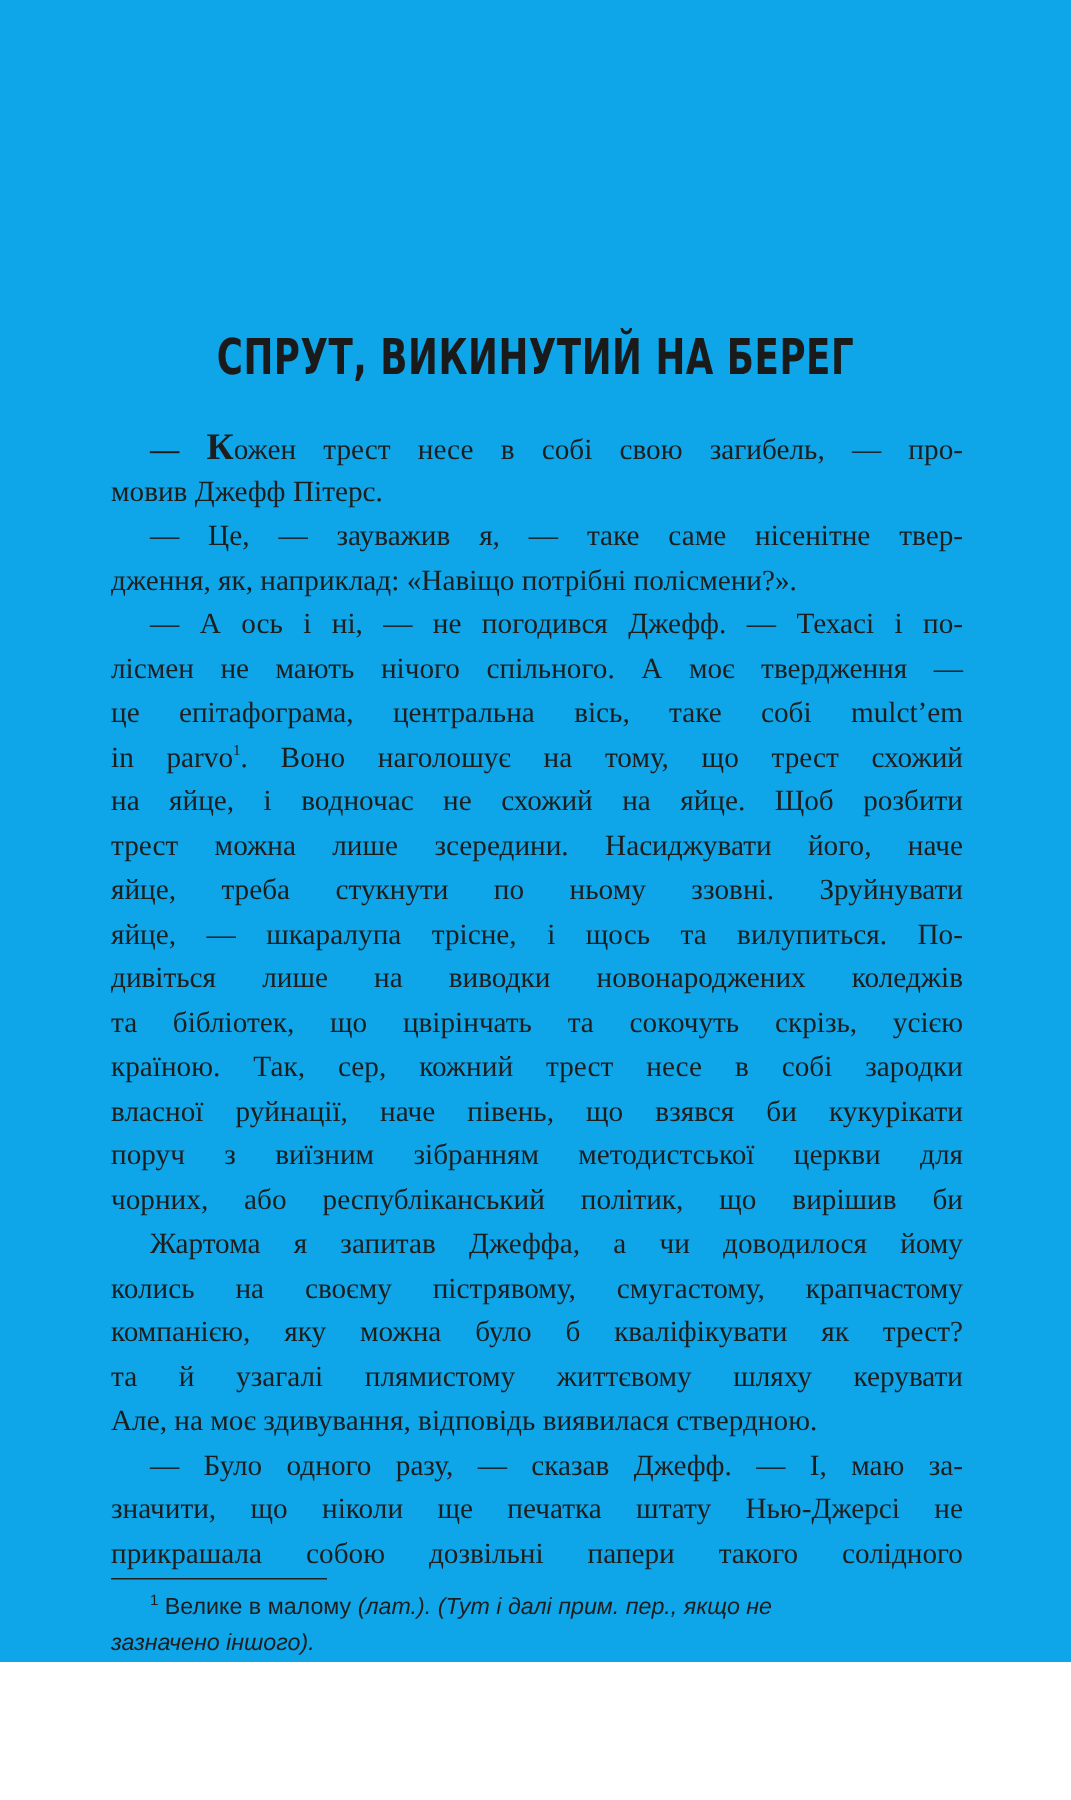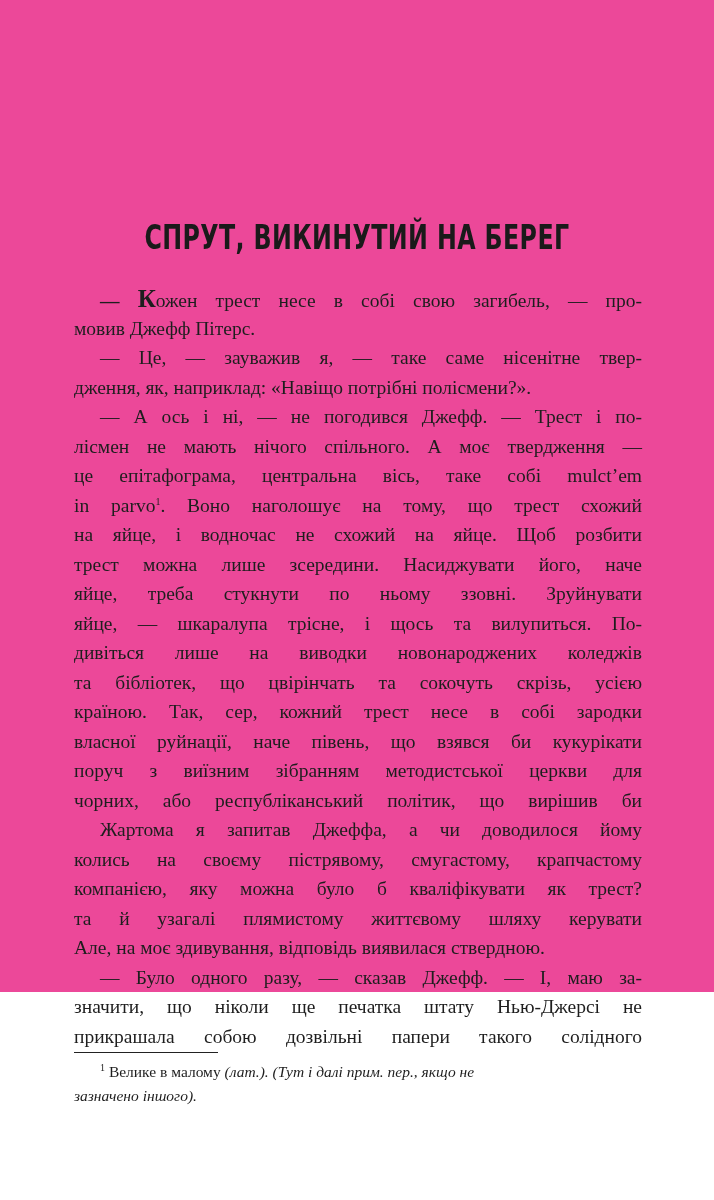--- a/index.html
+++ b/index.html
@@ -1,17 +1,17 @@
 <!DOCTYPE html>
 <html><head>
   <meta charset="utf-8">
   <style>
     html, body { margin: 0; padding: 0; background: #ffffff; }
     body { width: 714px; height: 1200px; position: relative; overflow: hidden; }
-    .page { position: absolute; left: 0; top: 0; width: 714px; height: 992px; background: #ec4899; color: #1e1e1e; }
+    .page { position: absolute; left: 0; top: 0; width: 714px; height: 1108px; background: #0ea5e9; color: #1e1e1e; }
     .title {
       position: absolute; left: 0; width: 714px; top: 218px;
       text-align: center;
       font-family: "DejaVu Sans", sans-serif;
       font-weight: bold;
       font-size: 33px;
       letter-spacing: 0.5px;
       color: #1a1a1a;
       transform: scaleX(0.72);
       transform-origin: center;
@@ -25,39 +25,39 @@
     }
     .line { display: block; white-space: nowrap; text-align: justify; text-align-last: justify; height: 29.5px; overflow: visible; }
     .line.last { text-align-last: left; }
     .line.indent { padding-left: 26px; }
     .dropcap { font-weight: bold; font-size: 25px; }
     .dash-bold { font-weight: bold; }
     sup { font-size: 10px; line-height: 0; vertical-align: super; }
     .fn-rule { position: absolute; left: 74px; top: 1052px; width: 144px; height: 1px; background: #222; }
     .footnote {
       position: absolute; left: 74px; top: 1060px; width: 568px;
-      font-family: Liberation Serif, serif;
+      font-family: Liberation Sans, sans-serif;
       font-size: 15.5px; line-height: 24px; color: #1e1e1e;
     }
     .footnote .fline { display: block; white-space: nowrap; }
     .footnote .indent { padding-left: 26px; }
     .it { font-style: italic; }
   </style>
 </head>
 <body>
 
 <div class="page">
   <div class="title">СПРУТ, ВИКИНУТИЙ НА БЕРЕГ</div>
 
   <div class="body-text" id="body-text">
       <span class="line indent"><span class="dash-bold">— </span><span class="dropcap">К</span><span>ожен трест несе в собі свою загибель, — про-</span></span>
       <span class="line last"><span>мовив Джефф Пітерс.</span></span>
       <span class="line indent"><span>— Це, — зауважив я, — таке саме нісенітне твер-</span></span>
       <span class="line last"><span>дження, як, наприклад: «Навіщо потрібні полісмени?».</span></span>
-      <span class="line indent"><span>— А ось і ні, — не погодився Джефф. — Трест і по-</span></span>
+      <span class="line indent"><span>— А ось і ні, — не погодився Джефф. — Техасі і по-</span></span>
       <span class="line"><span>лісмен не мають нічого спільного. А моє твердження —</span></span>
       <span class="line"><span>це епітафограма, центральна вісь, таке собі mulct’em</span></span>
       <span class="line"><span>in parvo</span><sup>1</sup><span>. Воно наголошує на тому, що трест схожий</span></span>
       <span class="line"><span>на яйце, і водночас не схожий на яйце. Щоб розбити</span></span>
       <span class="line"><span>трест можна лише зсередини. Насиджувати його, наче</span></span>
       <span class="line"><span>яйце, треба стукнути по ньому ззовні. Зруйнувати</span></span>
       <span class="line"><span>яйце, — шкаралупа трісне, і щось та вилупиться. По-</span></span>
       <span class="line"><span>дивіться лише на виводки новонароджених коледжів</span></span>
       <span class="line"><span>та бібліотек, що цвірінчать та сокочуть скрізь, усією</span></span>
       <span class="line"><span>країною. Так, сер, кожний трест несе в собі зародки</span></span>

